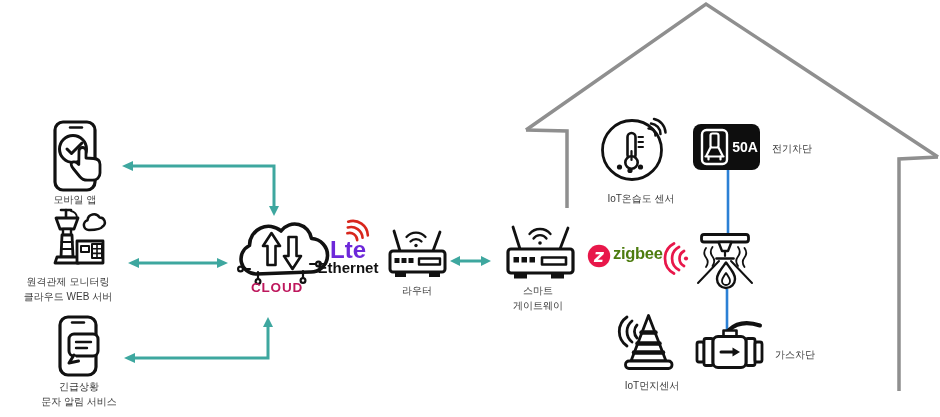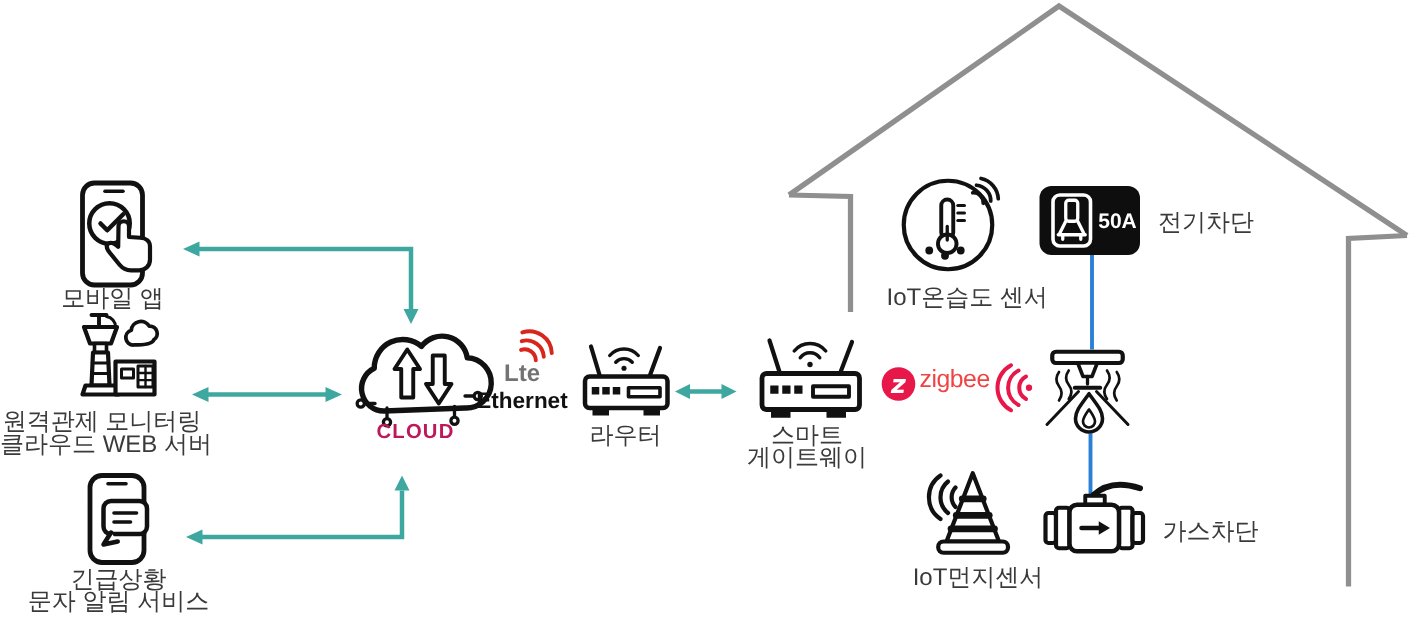--- a/index.html
+++ b/index.html
@@ -2,29 +2,29 @@
 <html><head>
 <meta charset="utf-8">
 <style>
   html,body{margin:0;padding:0;background:#fff;}
   .stage{
     position:relative;width:940px;height:417px;background:#fff;overflow:hidden;
     font-family:"Liberation Sans","DejaVu Sans",sans-serif;
   }
   .stage svg{position:absolute;left:0;top:0;}
   .lbl{
-    position:absolute;font-size:16px;color:#3a3a3a;text-align:center;
+    position:absolute;font-size:10px;color:#3a3a3a;text-align:center;
     line-height:15px;white-space:nowrap;
   }
   .lbl.bold{font-weight:bold;color:#be185d;}
   .lbl.left{text-align:left;}
   .cloud-lbl{font-size:13.5px;letter-spacing:.8px;line-height:15px;}
-  .lte-lbl{font-size:16px;font-weight:bold;color:#737373;line-height:20px;}
+  .lte-lbl{font-size:24px;font-weight:bold;color:#6d28d9;line-height:20px;}
   .eth-lbl{font-size:15px;font-weight:bold;color:#111;}
-  .zb-lbl{font-size:16.5px;font-weight:normal;color:#ef4444;letter-spacing:-0.3px;}
+  .zb-lbl{font-size:16.5px;font-weight:bold;color:#4d7c0f;letter-spacing:-0.3px;}
   .amp-lbl{font-size:14px;font-weight:bold;color:#fff;line-height:12px;}
 </style>
 </head>
 <body>
 
 <div class="stage">
 
 <svg width="940" height="417" viewBox="0 0 940 417">
 
   <g fill="none" stroke="#8f8f8f" stroke-width="3.5">

